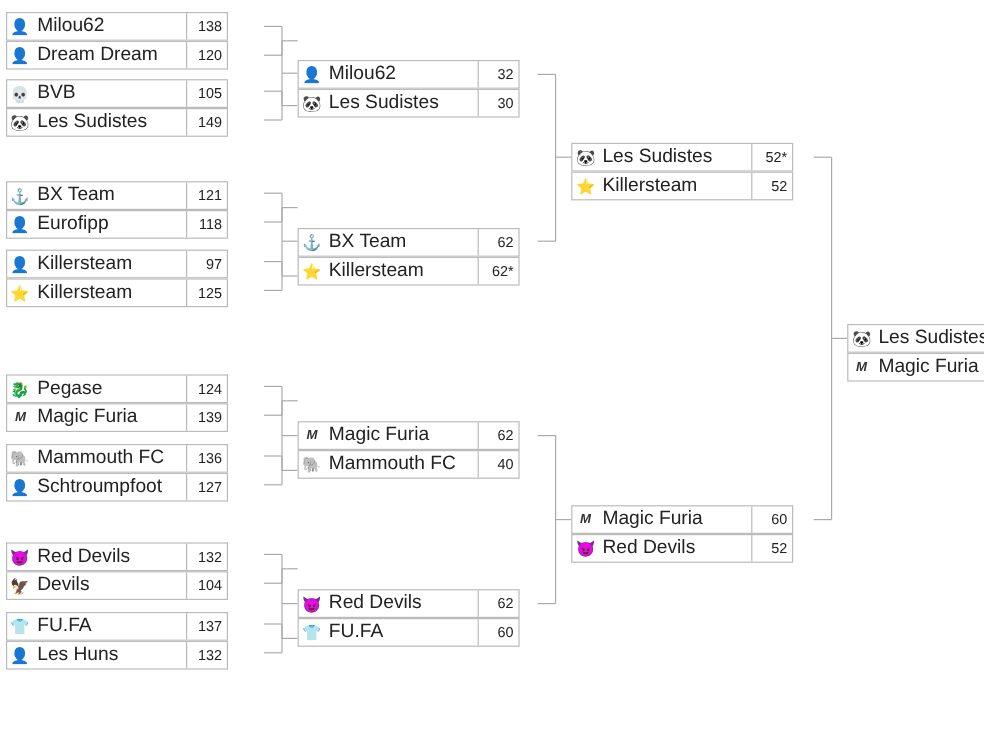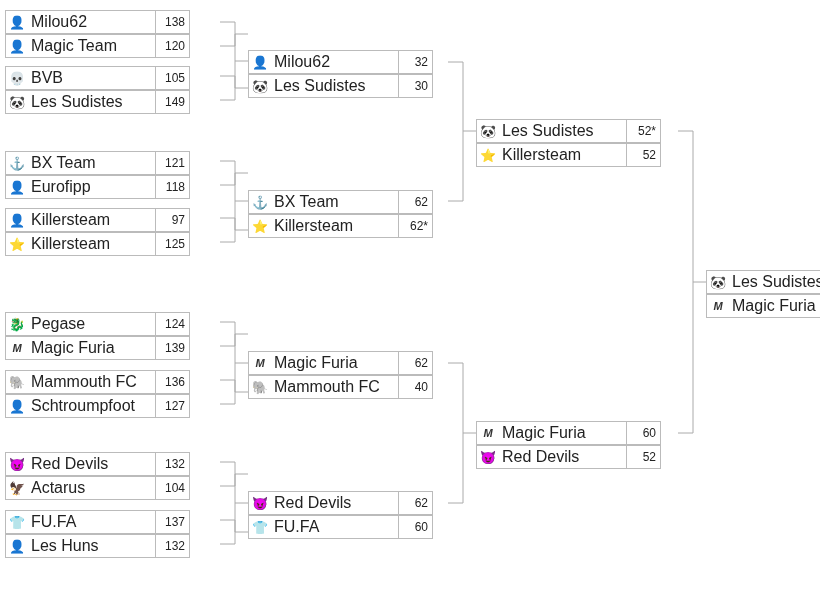--- a/index.html
+++ b/index.html
@@ -137,21 +137,21 @@
     <line x1="693" y1="282" x2="706" y2="282" stroke="#aaa" stroke-width="1"></line>
   </svg>
 
   <div class="team-entry" style="left:5px; top:10px;">
     <span class="t-icon">👤</span>
     <span class="t-name">Milou62</span>
     <span class="t-score">138</span>
   </div>
   <div class="team-entry" style="left:5px; top:34px;">
     <span class="t-icon">👤</span>
-    <span class="t-name">Magic Team</span>
+    <span class="t-name">Dream Dream</span>
     <span class="t-score">120</span>
   </div>
 
   <div class="team-entry" style="left:5px; top:66px;">
     <span class="t-icon">💀</span>
     <span class="t-name">BVB</span>
     <span class="t-score">105</span>
   </div>
   <div class="team-entry" style="left:5px; top:90px;">
     <span class="t-icon">🐼</span>
@@ -203,21 +203,21 @@
     <span class="t-score">127</span>
   </div>
 
   <div class="team-entry" style="left:5px; top:452px;">
     <span class="t-icon">😈</span>
     <span class="t-name">Red Devils</span>
     <span class="t-score">132</span>
   </div>
   <div class="team-entry" style="left:5px; top:476px;">
     <span class="t-icon">🦅</span>
-    <span class="t-name">Actarus</span>
+    <span class="t-name">Devils</span>
     <span class="t-score">104</span>
   </div>
 
   <div class="team-entry" style="left:5px; top:510px;">
     <span class="t-icon">👕</span>
     <span class="t-name">FU.FA</span>
     <span class="t-score">137</span>
   </div>
   <div class="team-entry" style="left:5px; top:534px;">
     <span class="t-icon">👤</span>

